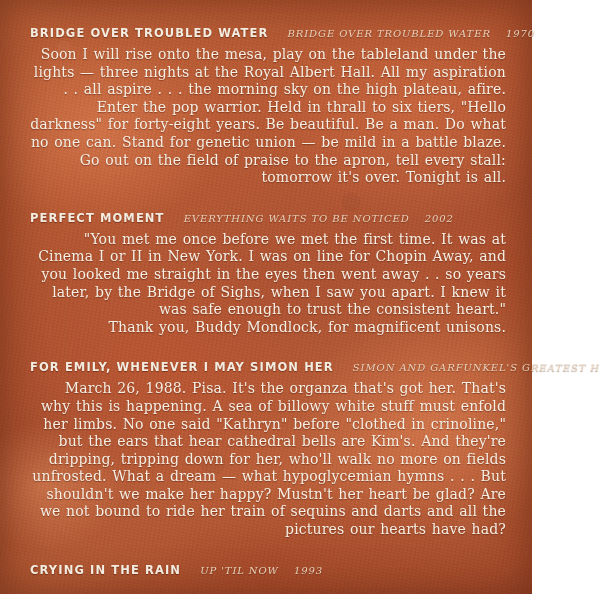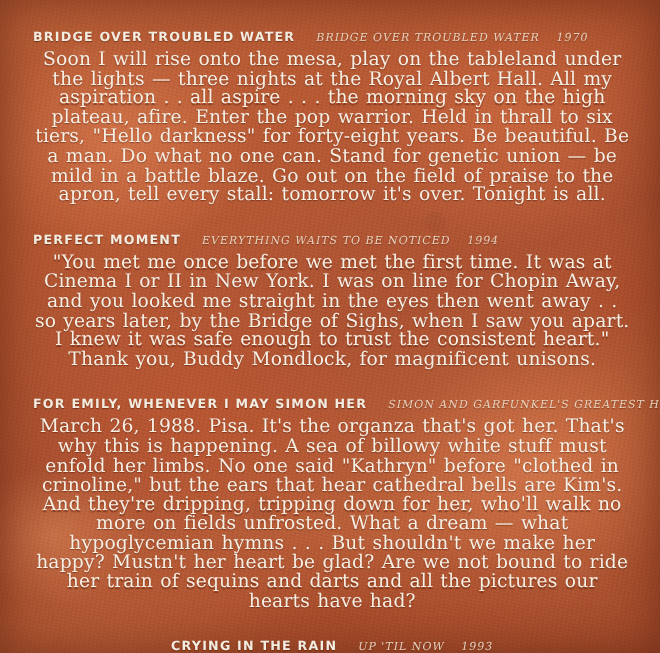--- a/index.html
+++ b/index.html
@@ -7,21 +7,21 @@
     padding: 0;
   }
   body {
     width: 600px;
     height: 594px;
     overflow: hidden;
     font-family: "DejaVu Sans", sans-serif;
   }
   #page {
     position: relative;
-    width: 600px;
+    width: 532px;
     height: 594px;
     background-color: #b45a33;
     background-image:
       radial-gradient(ellipse 180px 140px at 18% 22%, rgba(214,118,74,0.85) 0%, rgba(214,118,74,0) 70%),
       radial-gradient(ellipse 220px 160px at 78% 18%, rgba(205,104,62,0.8) 0%, rgba(205,104,62,0) 72%),
       radial-gradient(ellipse 240px 180px at 30% 62%, rgba(190,86,48,0.75) 0%, rgba(190,86,48,0) 70%),
       radial-gradient(ellipse 200px 150px at 82% 72%, rgba(222,128,82,0.6) 0%, rgba(222,128,82,0) 72%),
       radial-gradient(ellipse 300px 120px at 50% 95%, rgba(168,72,40,0.7) 0%, rgba(168,72,40,0) 75%),
       radial-gradient(ellipse 120px 90px at 8%  82%, rgba(231,145,96,0.5) 0%, rgba(231,145,96,0) 70%),
       radial-gradient(ellipse 130px 100px at 94% 45%, rgba(176,78,44,0.7) 0%, rgba(176,78,44,0) 72%),
@@ -90,36 +90,36 @@
     letter-spacing: 0.9px;
     color: #eddcc6;
     opacity: 0.92;
     margin-left: 10px;
     display: inline;
     vertical-align: baseline;
     text-shadow: 0 1px 1px rgba(80,26,10,0.5);
   }
   .body-text {
     font-family: "DejaVu Serif", serif;
-    font-size: 17px;
+    font-size: 14px;
     line-height: 17.6px;
     color: #f6efe4;
     text-shadow: 0 1px 1px rgba(85,28,12,0.5);
     letter-spacing: 0.15px;
-    text-align: center;
+    text-align: right;
     word-spacing: 1px;
   }
   .thanks {
     margin-top: 0;
   }
   #e-bridge { margin-bottom: 20px; }
   #e-allknow { margin-bottom: 20px; }
   #e-perfect { margin-bottom: 20px; }
   #e-emily { margin-bottom: 20px; }
-  #e-crying { margin-bottom: 0; text-align: center; }
+  #e-crying { margin-bottom: 0; }
 </style>
 </head>
 <body>
 
 <div id="page">
   <div id="grain"></div>
   <div id="edge"></div>
 
   <div id="content">
 
@@ -132,21 +132,21 @@
       <div class="body-text">Soon I will rise onto the mesa, play on the tableland under the lights — three nights at the Royal Albert Hall. All my aspiration . . all aspire . . . the morning sky on the high plateau, afire. Enter the pop warrior. Held in thrall to six tiers, "Hello darkness" for forty-eight years. Be beautiful. Be a man. Do what no one can. Stand for genetic union — be mild in a battle blaze. Go out on the field of praise to the apron, tell every stall: tomorrow it's over. Tonight is all.</div>
     </div>
 
     <div class="entry" id="e-allknow">
     </div>
 
     <div class="entry" id="e-perfect">
       <div class="head">
         <span class="song-title">PERFECT MOMENT</span>
         <span class="src-info">EVERYTHING WAITS TO BE NOTICED</span>
-        <span class="src-year">1994</span>
+        <span class="src-year">2002</span>
       </div>
       <div class="body-text">"You met me once before we met the first time.  It was at Cinema I or II in New York.  I was on line for Chopin Away, and you looked me straight in the eyes then went away . . so years later, by the Bridge of Sighs, when I saw you apart.  I knew it was safe enough to trust the consistent heart."</div>
       <div class="body-text thanks">Thank you, Buddy Mondlock, for magnificent unisons.</div>
     </div>
 
     <div class="entry" id="e-emily">
       <div class="head">
         <span class="song-title">FOR EMILY, WHENEVER I MAY SIMON HER</span>
         <span class="src-info">SIMON AND GARFUNKEL'S GREATEST HITS</span>
         

